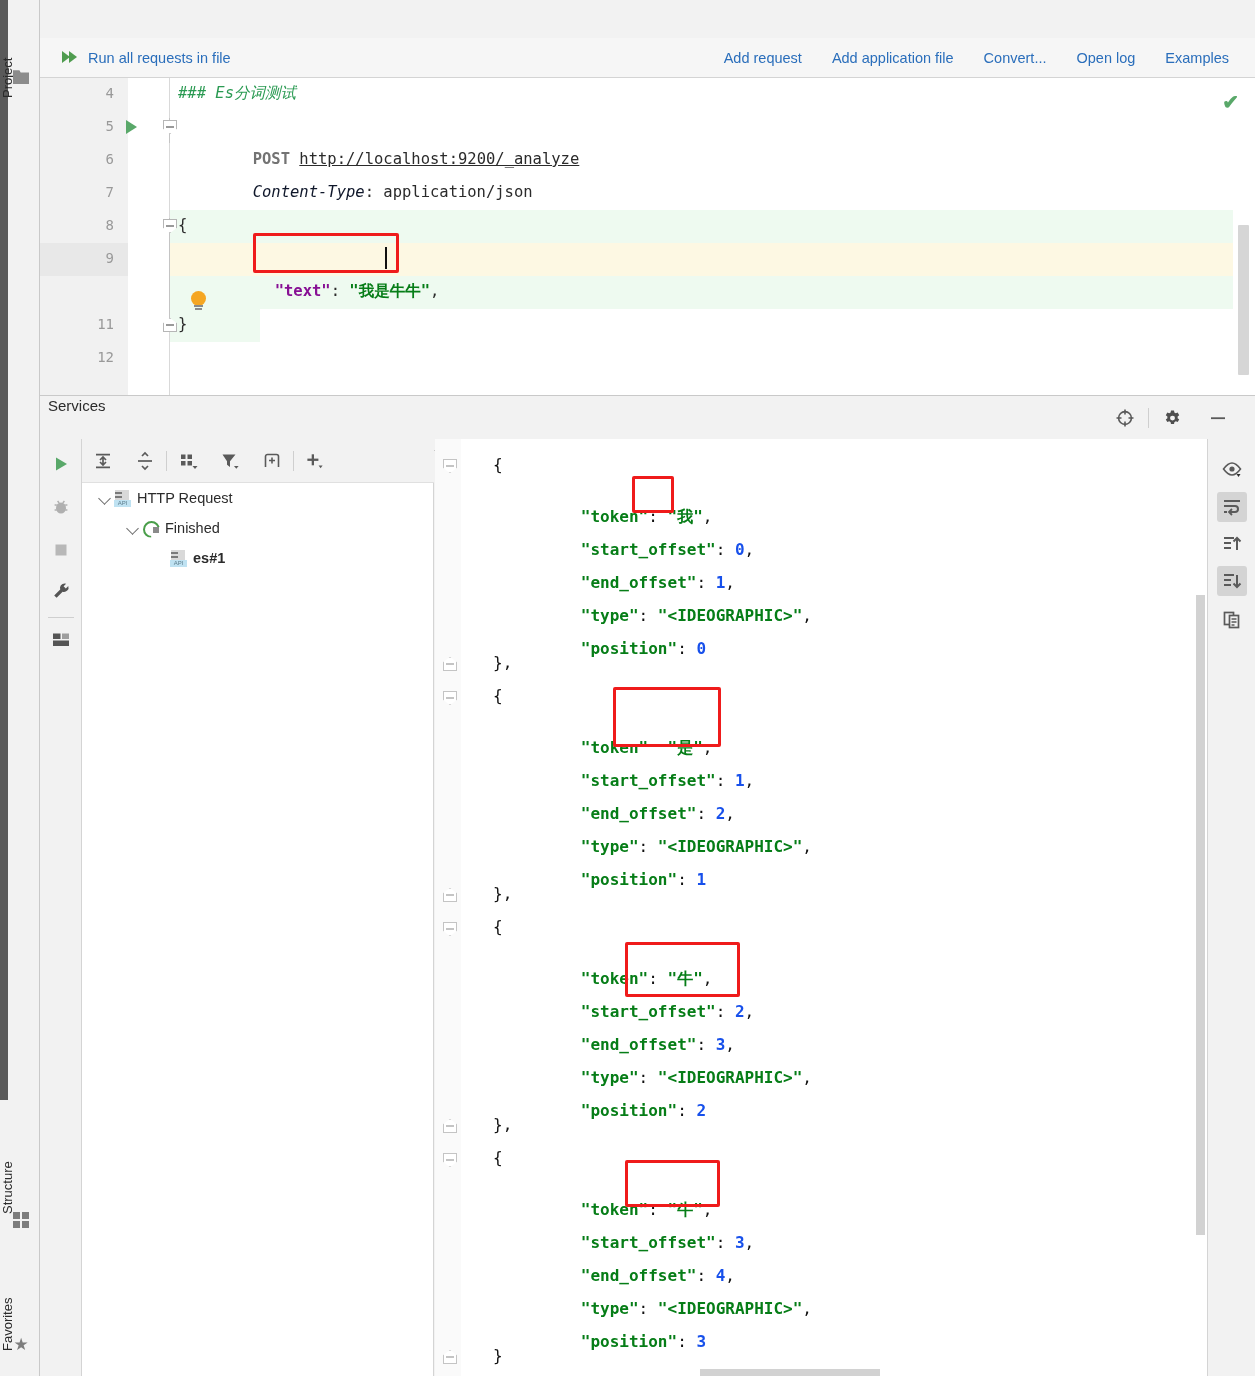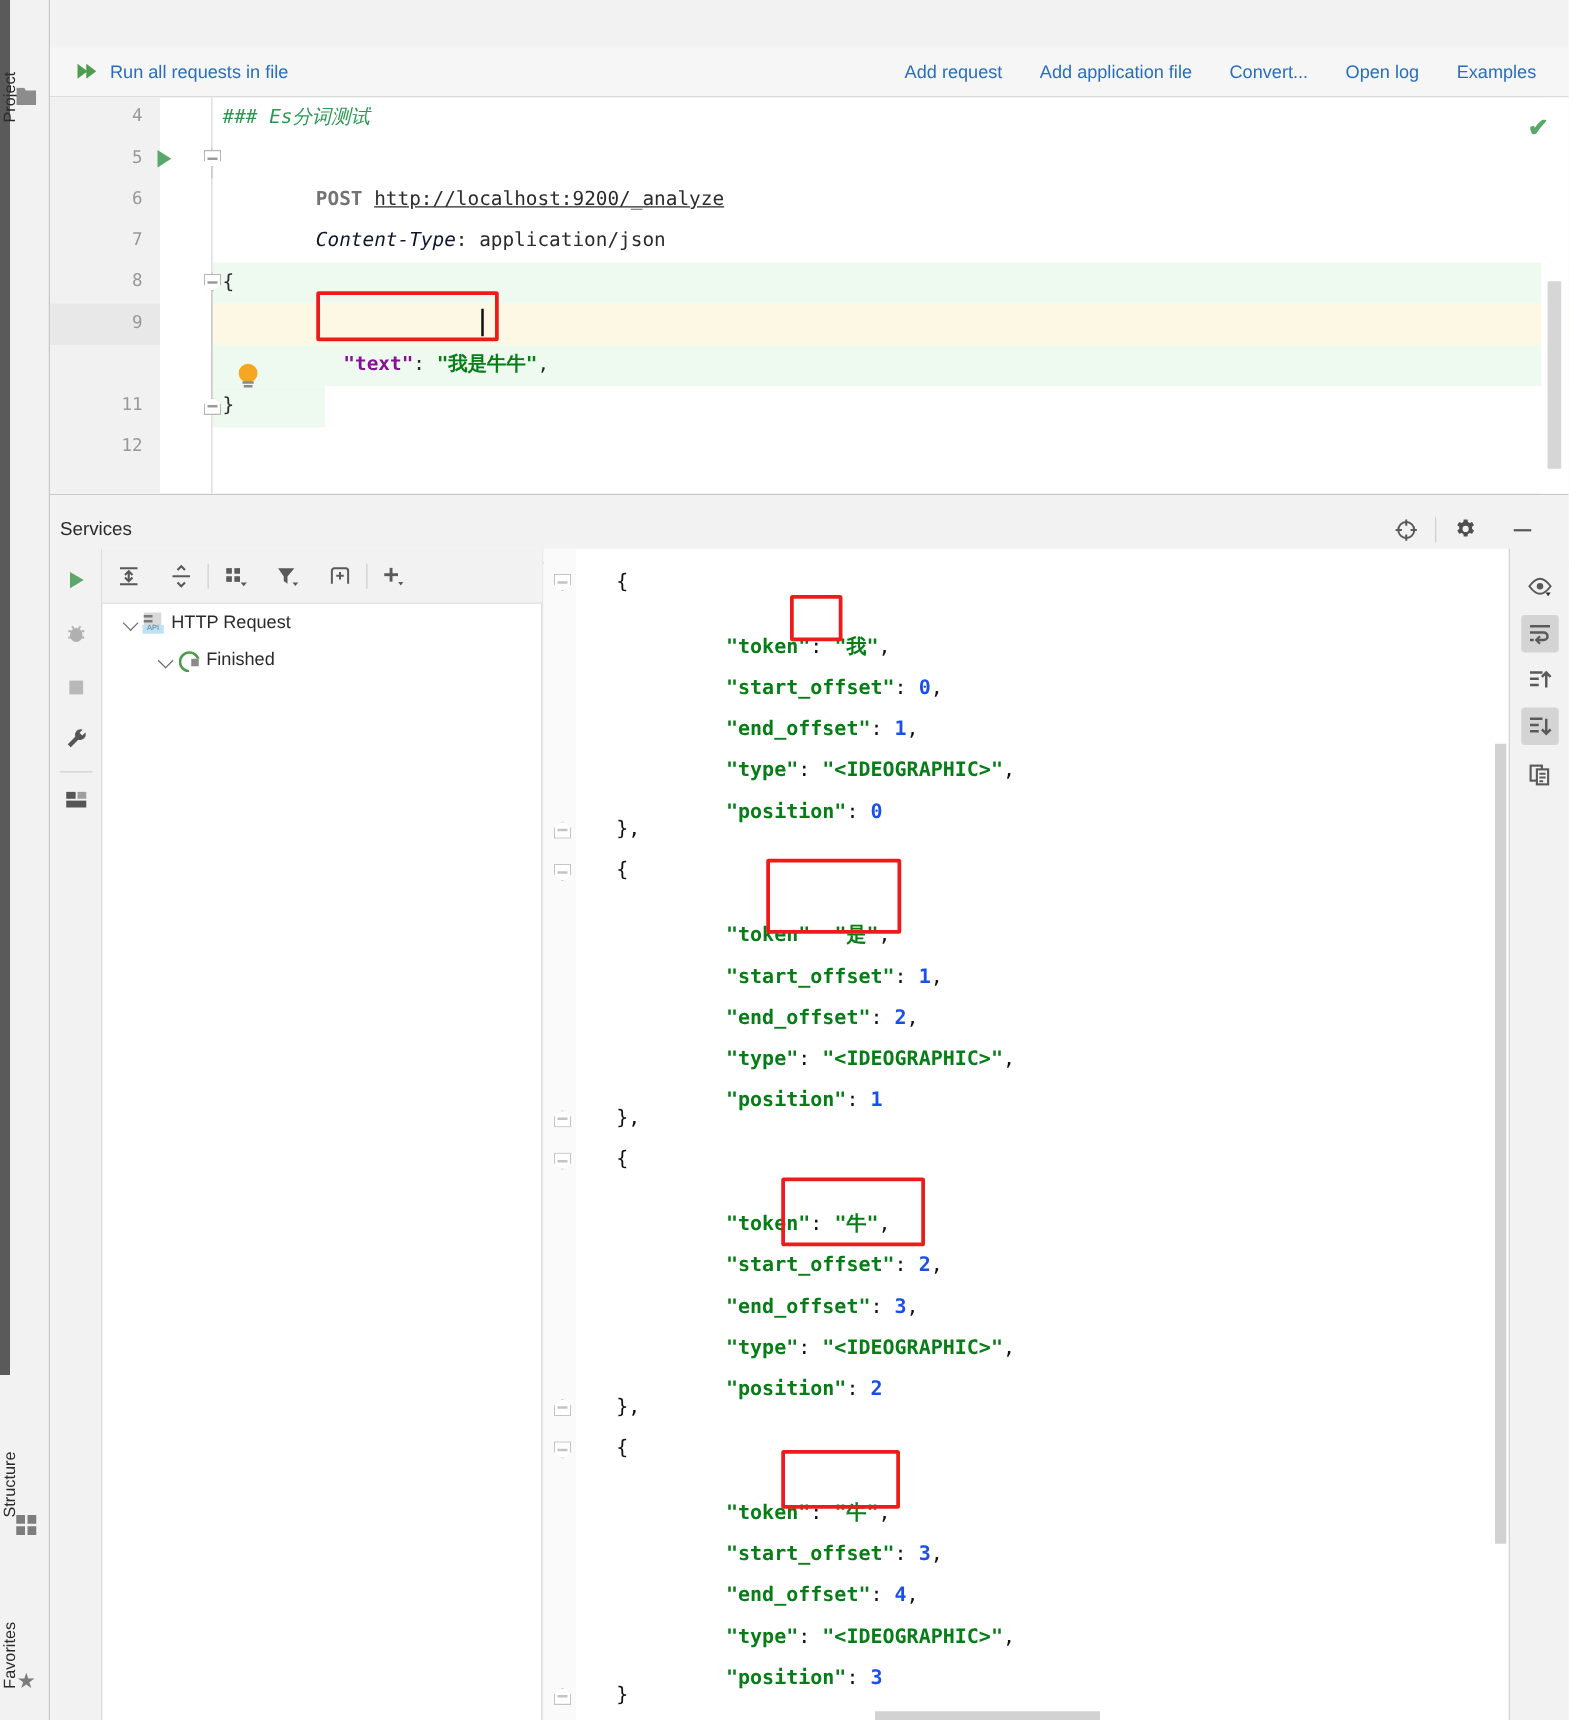--- a/index.html
+++ b/index.html
@@ -152,21 +152,21 @@
   }
   .marker-strip { position: absolute; right: 0; top: 0; width: 22px; height: 100%; background: #fff; }
 
   
   .redbox { position: absolute; border: 3px solid #ef1b1b; border-radius: 2px; pointer-events: none; }
 
   
   .svc-header {
     position: absolute; left: 40px; top: 397px; width: 1215px; height: 54px;
     background: #f2f2f2; border-bottom: 1px solid #c9c9c9;
-    display: flex; align-items: center;
+    display: flex; align-items: flex-start;
   }
   .svc-title { padding-left: 8px; font-size: 15px; color: #2b2b2b; }
   .svc-header-icons { margin-left: auto; display: flex; align-items: center; gap: 0; padding-right: 14px; }
   .hicon { width: 46px; height: 42px; display: flex; align-items: center; justify-content: center; }
   .vsep { width: 1px; height: 20px; background: #cfcfcf; }
 
   .svc-left-tools {
     position: absolute; left: 40px; top: 439px; width: 42px; height: 937px;
     background: #f2f2f2; border-right: 1px solid #d4d4d4;
   }
@@ -482,20 +482,27 @@
           <span class="page"></span>
           <span class="api">API</span>
         </span>
       <span class="tlabel">HTTP Request</span>
     </div>
     <div class="trow" style="top:74px;padding-left:42px">
       <span class="chev"></span>
       <span class="refresh-icon"></span>
       <span class="tlabel">Finished</span>
     </div>
+    <div class="trow" style="top:104px;padding-left:88px">
+      <span class="api-icon">
+          <span class="page"></span>
+          <span class="api">API</span>
+        </span>
+      <span class="tlabel bold">es#1</span>
+    </div>
   </div>
 
   <div class="console">
     <div class="console-gutter"></div>
 
     <div class="cfold down" style="top:20px">
         <i></i>
       </div>
     <div class="cline cpunct" style="top:16px">{</div>
     <div class="cline" style="top:49px;left:88px">

